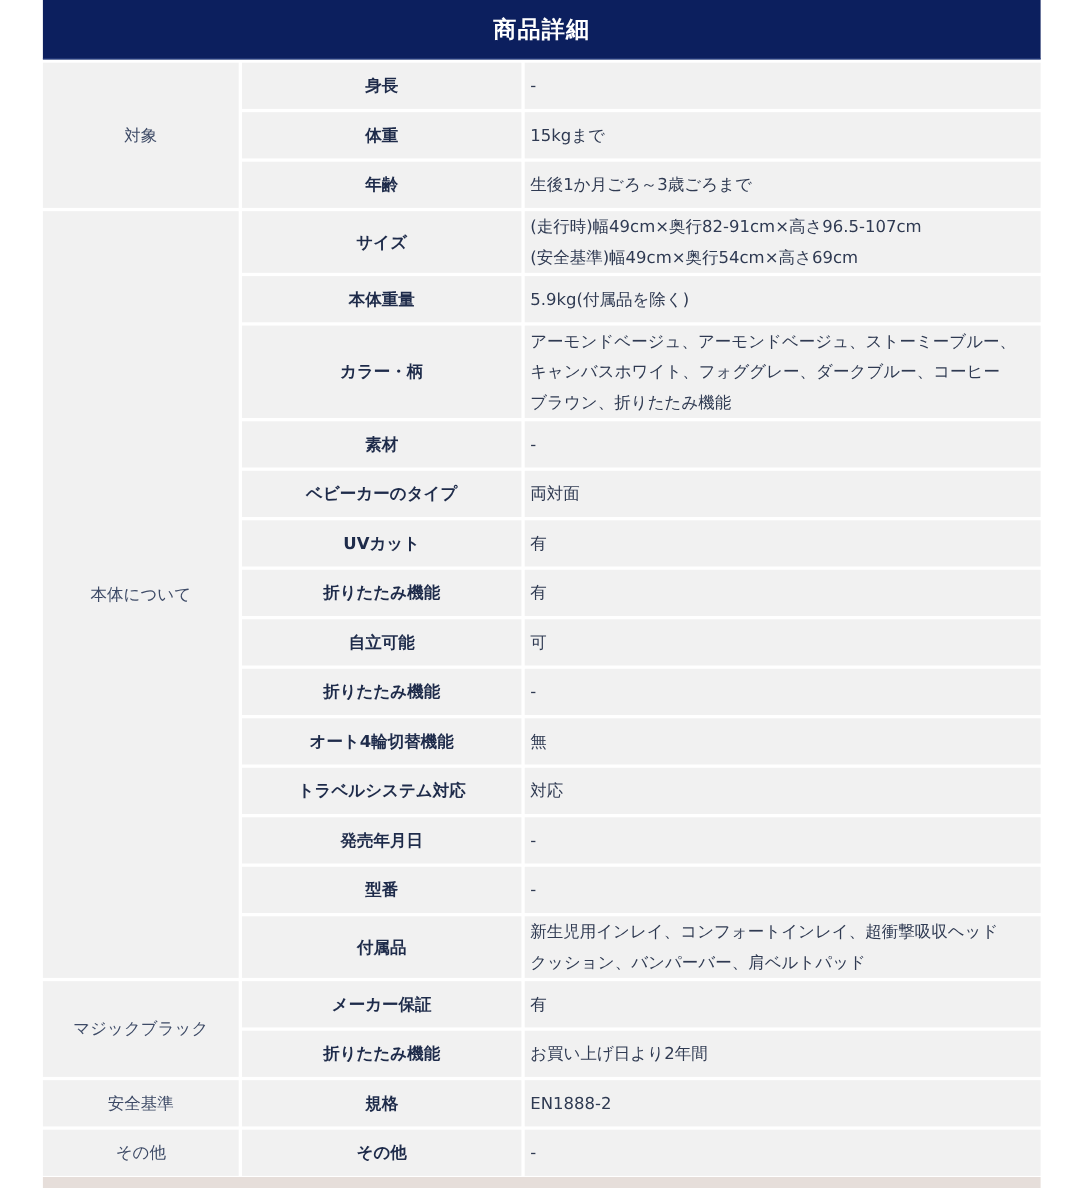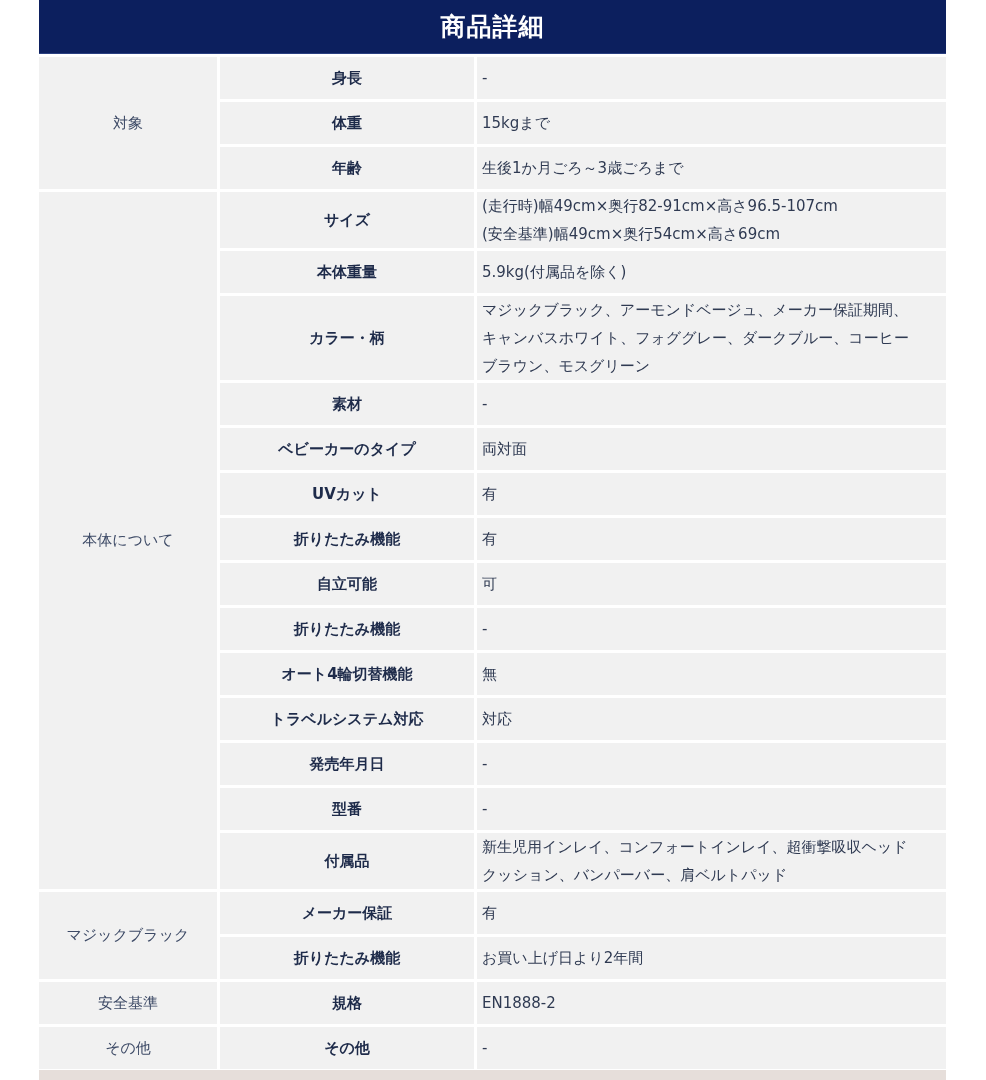--- a/index.html
+++ b/index.html
@@ -18,21 +18,21 @@
       position: absolute;
       left: 39px;
       top: 0;
       width: 907px;
     }
     .header {
       height: 53px;
       background: #0c1f5e;
       color: #ffffff;
       font-weight: bold;
-      font-size: 25px;
+      font-size: 21px;
       display: flex;
       align-items: center;
       justify-content: center;
       letter-spacing: 1px;
       border-bottom: 1px solid #2a3f80;
     }
     table.spec {
       border-collapse: separate;
       border-spacing: 3px;
       margin-left: -3px;
@@ -117,23 +117,23 @@
       </tr>
       <tr class="h43">
         <td class="lab">本体重量</td>
         <td class="val">
             <span class="val-line">5.9kg(付属品を除く)</span>
           </td>
       </tr>
       <tr class="h82">
         <td class="lab">カラー・柄</td>
         <td class="val">
-          <span class="val-line">マジックブラック、アーモンドベージュ、メーカー保証期間、</span>
+          <span class="val-line">アーモンドベージュ、アーモンドベージュ、ストーミーブルー、</span>
           <span class="val-line">キャンバスホワイト、フォググレー、ダークブルー、コーヒー</span>
-          <span class="val-line">ブラウン、モスグリーン</span>
+          <span class="val-line">ブラウン、折りたたみ機能</span>
         </td>
       </tr>
       <tr class="h43">
         <td class="lab">素材</td>
         <td class="val">
             <span class="val-line">-</span>
           </td>
       </tr>
       <tr class="h43">
         <td class="lab">ベビーカーのタイプ</td>

